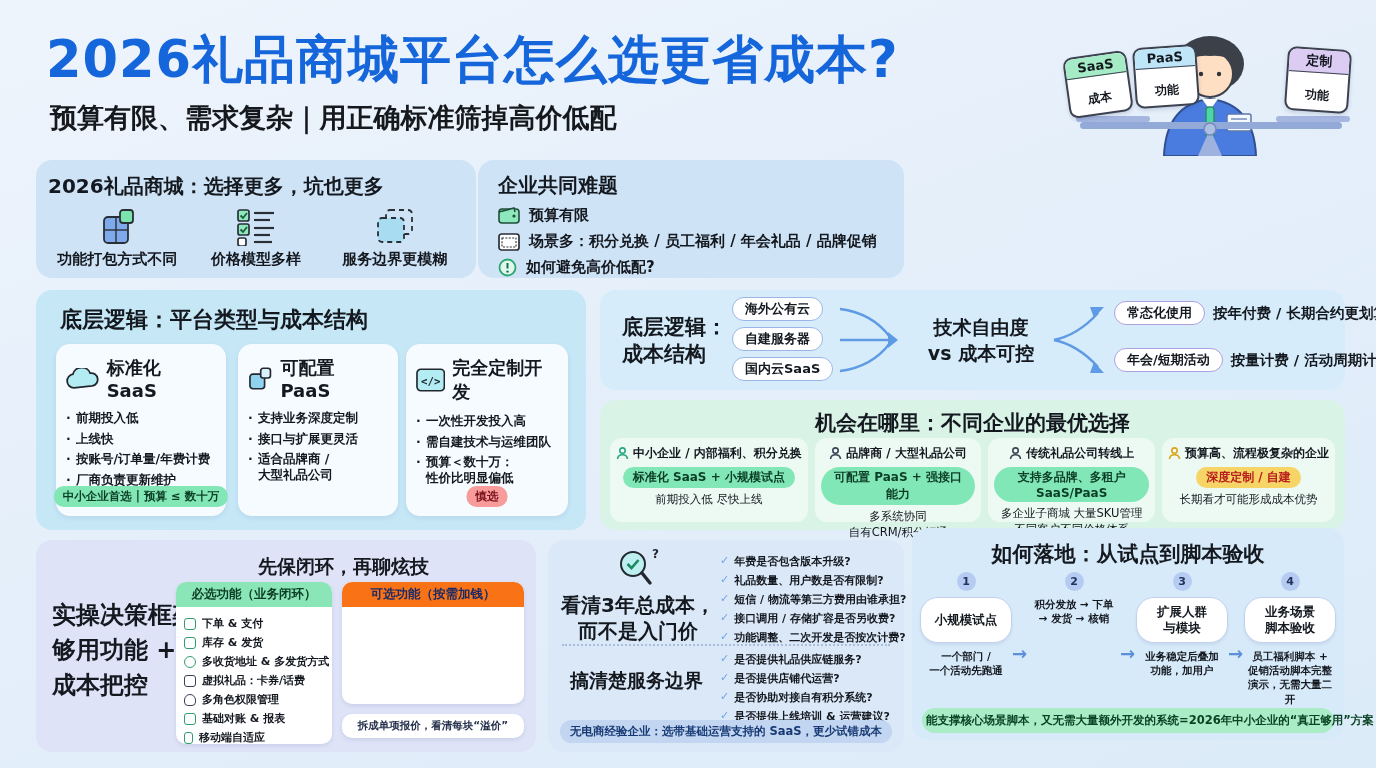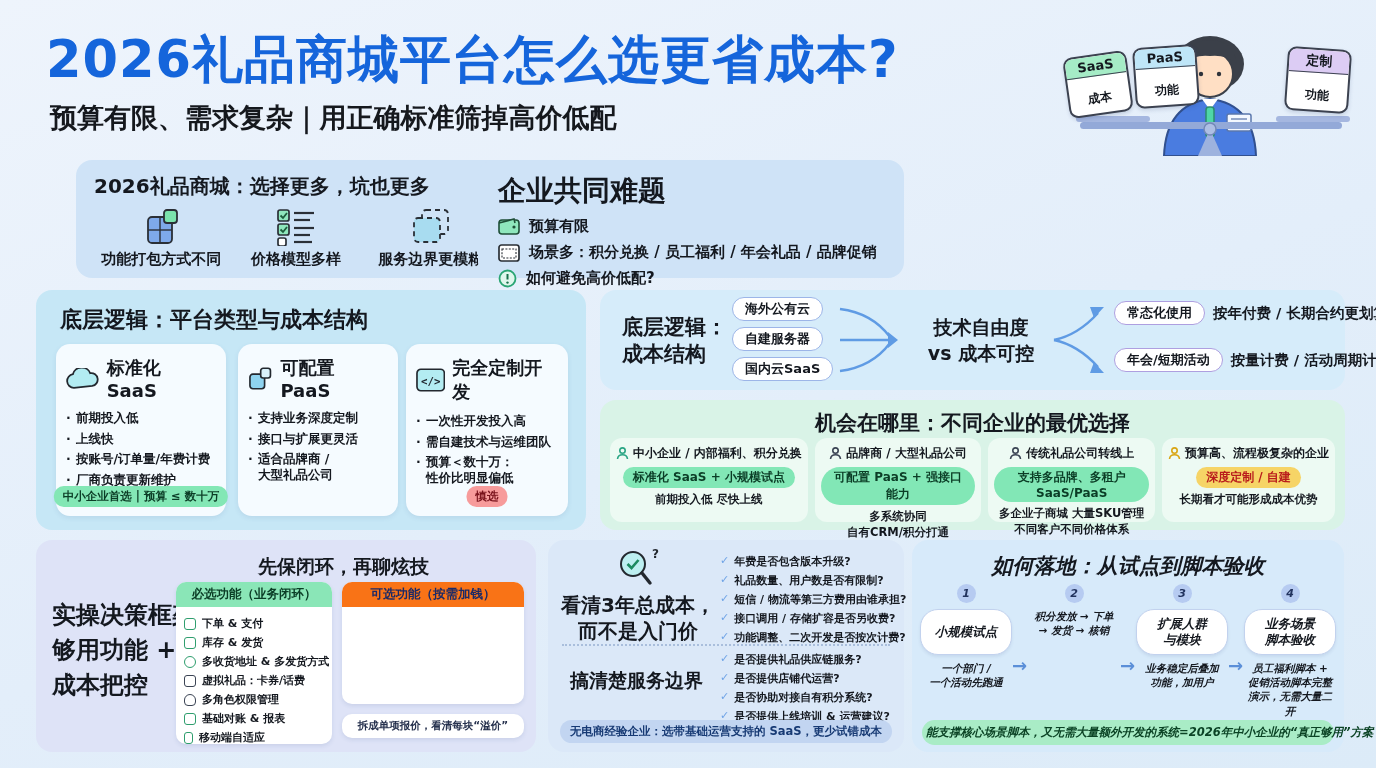--- a/index.html
+++ b/index.html
@@ -65,21 +65,21 @@
   .flow-out { position:absolute; display:flex; align-items:center; gap:8px; }
   .flow-out .desc { font-size:14.5px; font-weight:800; white-space:nowrap; }
 
   
   .opp-grid { position:absolute; left:10px; right:10px; top:38px; bottom:8px; display:flex; gap:7px; }
   .opp-card { flex:1; background:#edfaf3; border-radius:12px; padding:7px 6px 5px; text-align:center; }
   .opp-who { display:flex; justify-content:center; align-items:center; gap:4px; font-size:12px; font-weight:800; white-space:nowrap; }
   .opp-badge { margin:5px auto 4px; display:inline-block; font-size:12px; font-weight:800; padding:2px 10px; border-radius:999px; }
   .opp-badge.green { background:#82e7b6; color:#0b3d26; }
   .opp-badge.yellow { background:#f6d466; color:#b91c1c; }
-  .opp-desc { font-size:11.5px; font-weight:700; line-height:1.35; white-space:pre-line; }
+  .opp-desc { font-size:11.5px; font-weight:400; line-height:1.35; white-space:pre-line; }
 
   
   .side-title { font-size:24px; font-weight:900; line-height:1.45; }
   .fw-heading { font-size:19px; font-weight:900; }
   .fn-card { position:absolute; background:#fff; border-radius:10px; overflow:hidden; box-shadow:0 2px 4px rgba(60,80,140,.12); }
   .fn-head { text-align:center; font-size:12.5px; font-weight:800; padding:4px 2px; }
   .fn-head.green { background:#8ae6b7; color:#0b3d26; }
   .fn-head.blue { background:#f97316; color:#1c2a66; }
   .fn-list { list-style:none; padding:5px 8px; }
   .fn-list li { display:flex; align-items:center; gap:6px; font-size:11px; font-weight:700; margin-top:4px; white-space:nowrap; }
@@ -140,21 +140,21 @@
     <div class="scale-card sc-b" style="left:82px; top:44px; transform:rotate(-4deg);">
       <div class="sc-head">PaaS</div>
       <div class="sc-sub">功能</div>
     </div>
     <div class="scale-card sc-p" style="left:234px; top:46px; transform:rotate(4deg);">
       <div class="sc-head">定制</div>
       <div class="sc-sub">功能</div>
     </div>
   </div>
 
-  <div class="card bg-blue1" style="left:36px; top:160px; width:440px; height:118px; padding:13px 18px;margin-left:40px;">
+  <div class="card bg-blue1" style="left:36px; top:160px; width:440px; height:118px; padding:13px 12px;">
     <div class="card-title">2026礼品商城：选择更多，坑也更多</div>
     <div class="trio">
       <div class="trio-item">
         <svg width="44" height="38" viewBox="0 0 44 38" style="margin:0 auto;">
           <rect x="9" y="9" width="24" height="26" rx="4" fill="#7ea9ea" stroke="#2a2f36" stroke-width="1.8"></rect>
           <line x1="21" y1="9" x2="21" y2="35" stroke="#2a2f36" stroke-width="1.4"></line>
           <line x1="9" y1="22" x2="33" y2="22" stroke="#2a2f36" stroke-width="1.4"></line>
           <rect x="25" y="2" width="13" height="13" rx="3" fill="#7be3ad" stroke="#2a2f36" stroke-width="1.8"></rect>
         </svg>
         <div class="lbl">功能打包方式不同</div>
@@ -178,21 +178,21 @@
         <svg width="44" height="38" viewBox="0 0 44 38" style="margin:0 auto;">
           <rect x="13" y="2" width="26" height="24" rx="4" fill="none" stroke="#2a2f36" stroke-width="1.8" stroke-dasharray="5 4"></rect>
           <rect x="5" y="10" width="26" height="24" rx="4" fill="#a8dcf0" stroke="#2a2f36" stroke-width="1.8" stroke-dasharray="5 4"></rect>
         </svg>
         <div class="lbl">服务边界更模糊</div>
       </div>
     </div>
   </div>
 
   <div class="card bg-blue1" style="left:478px; top:160px; width:426px; height:118px; padding:12px 20px;">
-    <div class="card-title" style="font-size:28px;">企业共同难题</div>
+    <div class="card-title" style="font-size:20px;">企业共同难题</div>
     <div class="pain-row">
       <svg width="22" height="17" viewBox="0 0 22 17">
         <rect x="1" y="2" width="20" height="14" rx="3" fill="#8fe7bd" stroke="#1f4f38" stroke-width="1.6"></rect>
         <path d="M1 5 L16 1 L17 5" fill="#8fe7bd" stroke="#1f4f38" stroke-width="1.6"></path>
         <circle cx="16" cy="9" r="1.6" fill="#1f4f38"></circle>
       </svg>
       <span>预算有限</span>
     </div>
     <div class="pain-row">
       <svg width="22" height="18" viewBox="0 0 22 18">
@@ -440,21 +440,21 @@
           <span>是否协助对接自有积分系统?</span>
         </li>
       <li>
           <span class="chk-mark">✓</span>
           <span>是否提供上线培训 &amp; 运营建议?</span>
         </li>
     </ul>
     <div class="note-pill" style="left:12px; top:180px; width:332px;">无电商经验企业：选带基础运营支持的 SaaS，更少试错成本</div>
   </div>
 
-  <div class="card bg-land" style="left:912px; top:540px; width:432px; height:212px;font-style:italic;">
+  <div class="card bg-land" style="left:912px; top:528px; width:432px; height:212px;">
     <div class="land-title" style="padding-top:12px;">如何落地：从试点到脚本验收</div>
     <div class="steps">
       <div class="step">
         <div class="step-num">1</div>
         <div class="step-pill pre">小规模试点</div>
         <div class="step-desc pre">一个部门 /
 一个活动先跑通</div>
       </div>
       <div class="step-arrow">→</div>
       <div class="step">

